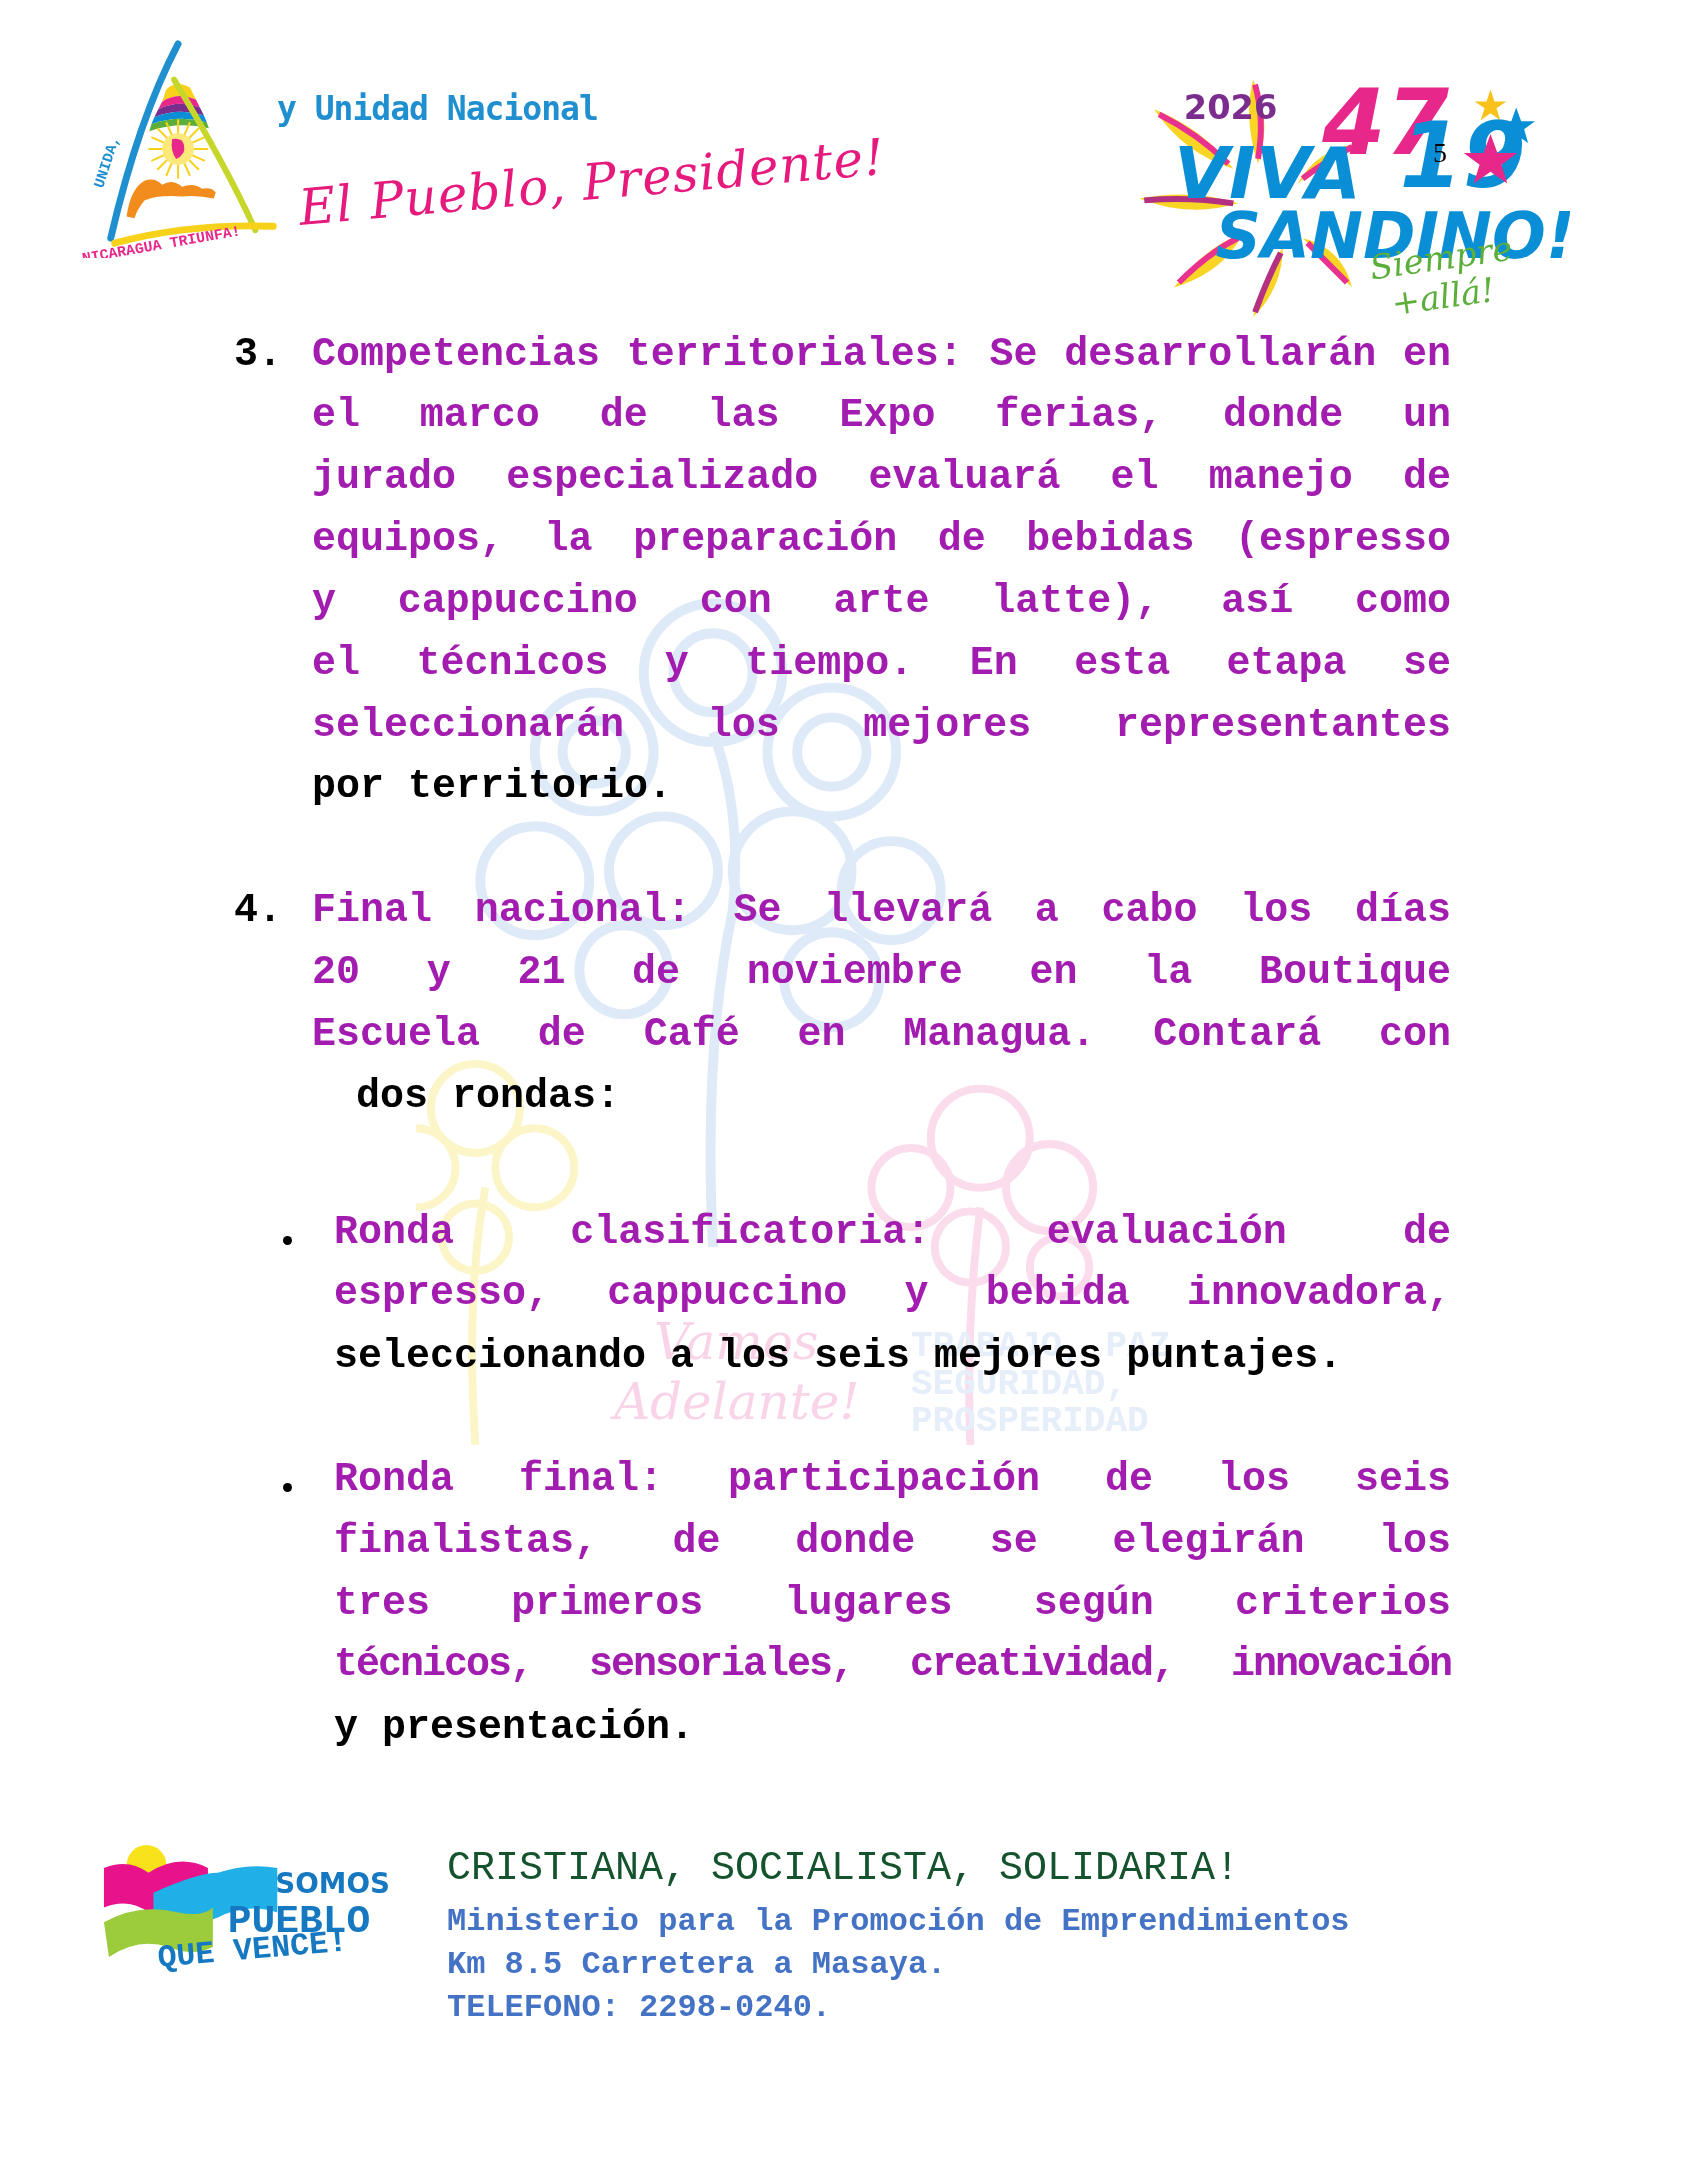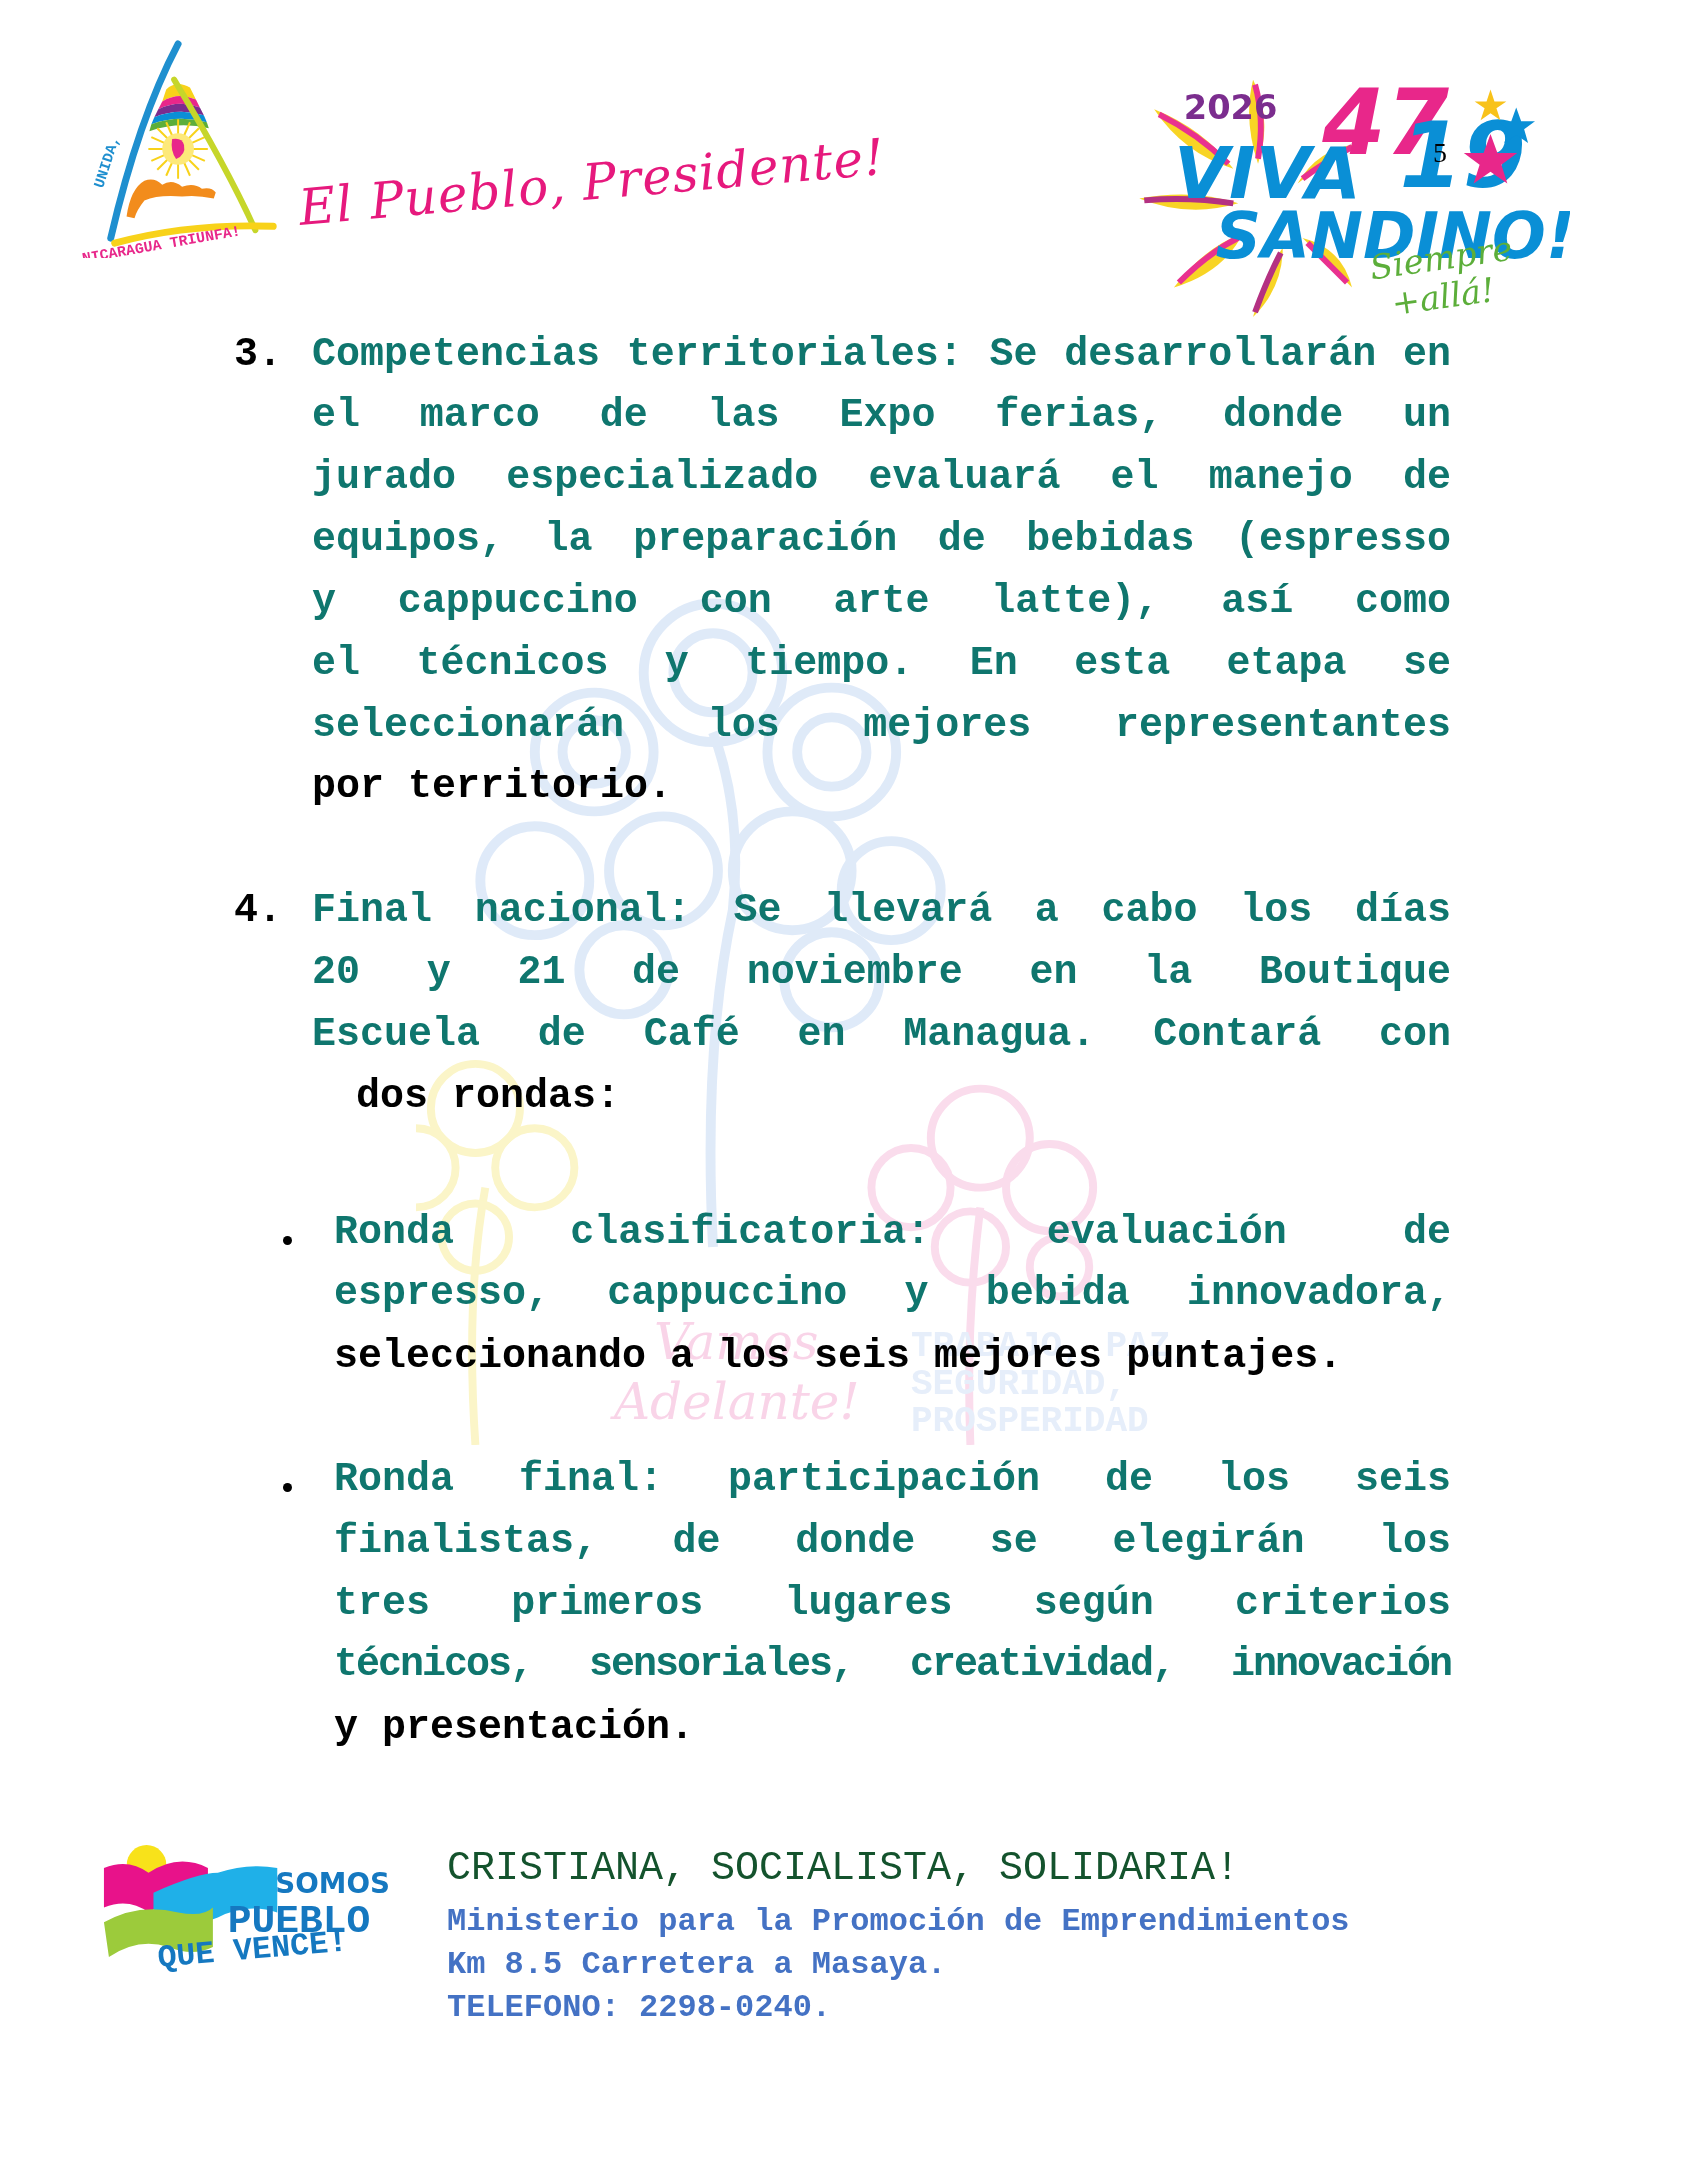--- a/index.html
+++ b/index.html
@@ -19,21 +19,21 @@
   .page-number { position: absolute; left: 1433px; top: 137px; font-family: "Liberation Serif", serif; font-size: 28px; color: #000; }
 
   
   .watermark { position: absolute; left: 416px; top: 554px; width: 891px; height: 891px; pointer-events: none; }
   .wm-text { position: absolute; font-family: "Liberation Mono", monospace; font-weight: bold; color: #e6eefa; font-size: 36px; line-height: 38px; }
   .wm-script { position: absolute; color: #f9d4e8; font-family: "DejaVu Serif", serif; font-style: italic; font-size: 50px; line-height: 53px; }
 
   
   .body-text { position: absolute; left: 0; top: 0; width: 1683px; }
   .line { position: absolute; font-family: "Liberation Mono", monospace; font-weight: bold; font-size: 40px; color: #000; white-space: pre; line-height: 44px; }
-  .jline { position: absolute; font-family: "Liberation Mono", monospace; font-weight: bold; font-size: 40px; color: #0f766e; line-height: 44px; text-align: justify; text-align-last: justify; white-space: normal; }
+  .jline { position: absolute; font-family: "Liberation Mono", monospace; font-weight: bold; font-size: 40px; color: #a21caf; line-height: 44px; text-align: justify; text-align-last: justify; white-space: normal; }
   .num { position: absolute; font-family: "Liberation Mono", monospace; font-weight: bold; font-size: 40px; line-height: 44px; color: #000; }
   .bullet { position: absolute; width: 9px; height: 9px; border-radius: 50%; background: #000; }
 
   
   .footer-logo { position: absolute; left: 99px; top: 1843px; width: 307px; height: 129px; }
   .footer-text { position: absolute; left: 447px; top: 1847px; }
   .f-motto { position: absolute; left: 0; top: 0; font-family: "Liberation Mono", monospace; font-size: 40px; color: #14532d; white-space: nowrap; line-height: 44px; }
   .f-line { position: absolute; left: 0; font-family: "Liberation Mono", monospace; font-weight: bold; font-size: 32px; color: #4472c4; white-space: nowrap; line-height: 36px; }
 </style>
 </head>
@@ -67,20 +67,21 @@
 
       <path d="M100 4 Q60 80 32 200" stroke="#1f8fcf" stroke-width="7" fill="none" stroke-linecap="round"></path>
 
       <path d="M96 40 Q150 130 178 192" stroke="#c6d62a" stroke-width="6" fill="none" stroke-linecap="round"></path>
 
       <path d="M36 205 Q110 185 196 188" stroke="#f8d21a" stroke-width="7" fill="none" stroke-linecap="round"></path>
       <text x="0" y="0" transform="translate(24 150) rotate(-72)" font-family="Liberation Mono, monospace" font-weight="bold" font-size="15" fill="#1f8fcf">UNIDA,</text>
       <text x="0" y="0" transform="translate(4 225) rotate(-10)" font-family="Liberation Mono, monospace" font-weight="bold" font-size="15" fill="#e8278a">NICARAGUA TRIUNFA!</text>
     </svg>
     <div class="gov-title">
+      <div>y Unidad Nacional</div>
     </div>
     <div class="gov-slogan">El Pueblo, Presidente!</div>
   </div>
 
   <div class="hdr-right">
     <svg class="sun-logo" viewBox="0 0 440 280">
 
       <g opacity="0.95">
         <path d="M120 30 Q140 70 125 115 Q110 70 120 30 Z" fill="#f8d21a"></path>
         <path d="M122 35 Q132 70 125 110" stroke="#e8278a" stroke-width="6" fill="none"></path>

